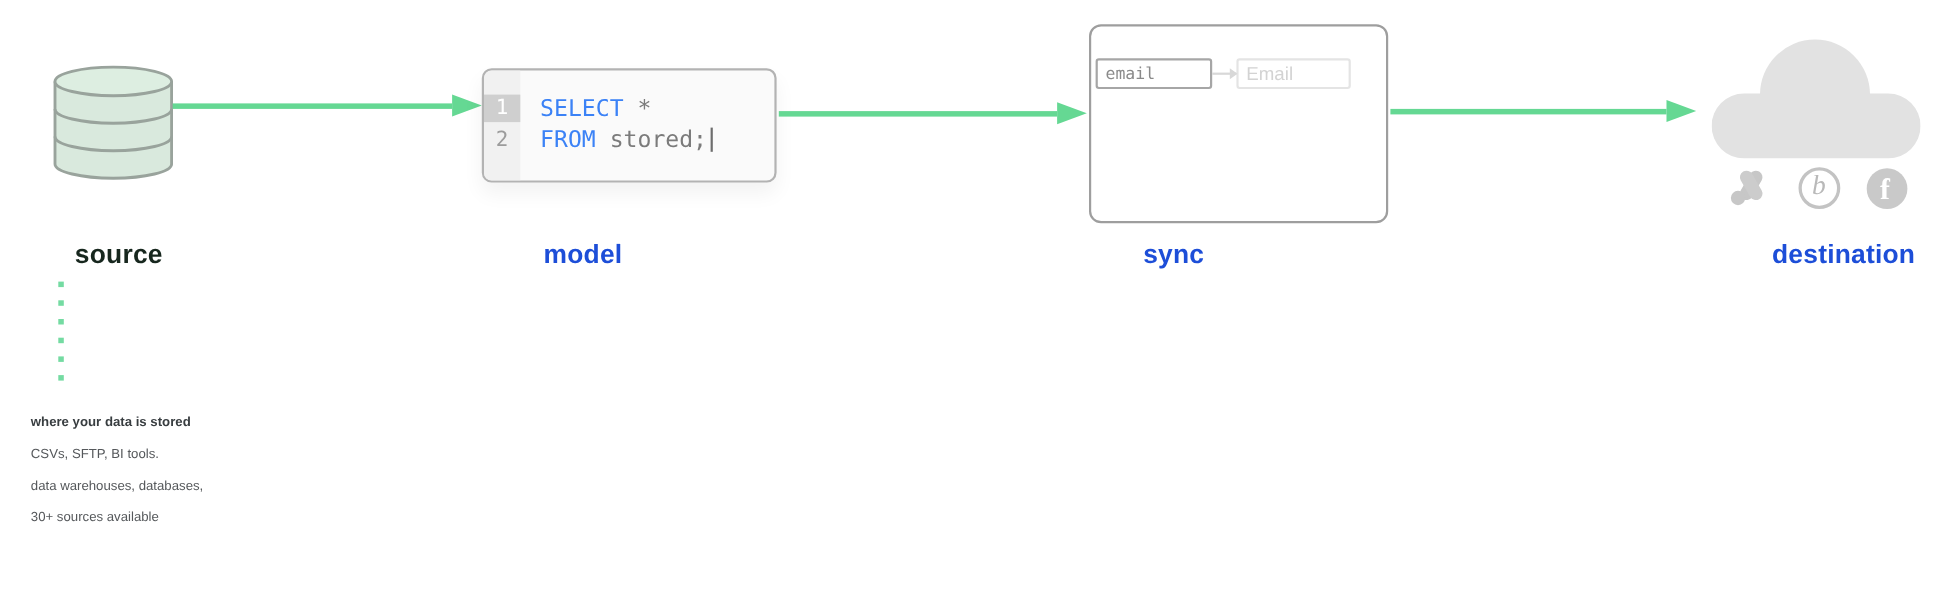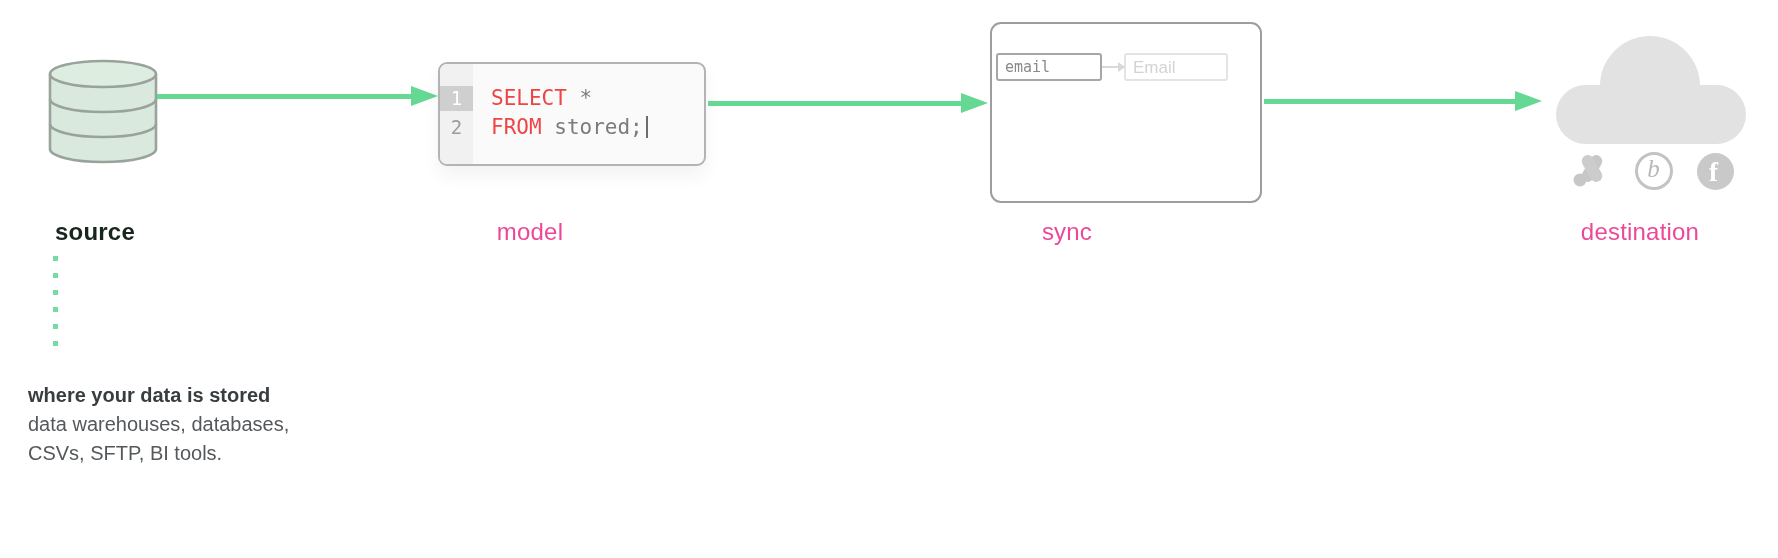--- a/index.html
+++ b/index.html
@@ -5,21 +5,21 @@
   * { margin:0; padding:0; box-sizing:border-box; }
   html,body { background:#ffffff; }
   .canvas {
     position:relative; width:1778px; height:558px; background:#ffffff;
     font-family:"Liberation Sans", sans-serif; overflow:hidden;
   }
 
   
   .stage-label {
     position:absolute; top:218px; transform:translateX(-50%);
-    font-size:24px; color:#ec4899; letter-spacing:.2px; white-space:nowrap;
+    font-size:24px; color:#1d4ed8; letter-spacing:.2px; white-space:nowrap;font-weight:bold;
   }
   .stage-label.active { color:#17271e; font-weight:600; }
 
   
   .garrow { position:absolute; display:flex; align-items:center; height:22px; }
   .garrow .shaft { flex:1; height:5px; background:#65d893; }
   .garrow .head {
     width:0; height:0; border-top:10px solid transparent;
     border-bottom:10px solid transparent; border-left:27px solid #65d893;
   }
@@ -37,21 +37,21 @@
   .editor .ln {
     position:absolute; left:0; width:33px; height:25px; text-align:center;
     font-family:"DejaVu Sans Mono", monospace; font-size:19px; line-height:25px; color:#9c9c9c;
   }
   .editor .ln.hl { background:#cfcfcf; color:#ffffff; }
   .editor .code-line {
     position:absolute; left:51px; height:25px; line-height:25px;
     font-family:"DejaVu Sans Mono", monospace; font-size:21px; white-space:pre;
   }
   .row1 { top:22px; } .row2 { top:51px; }
-  .kw { color:#ef4444; }
+  .kw { color:#3b82f6; }
   .code-strong { color:#7b7b7b; }
   .cursor { display:inline-block; width:2px; height:22px; background:#6d6d6d; vertical-align:-4px; margin-left:3px; }
 
   
   .sync-card {
     position:absolute; left:990px; top:22px; width:272px; height:181px;
     background:#ffffff; border:2px solid #9e9e9e; border-radius:11px;
     display:flex; flex-direction:column; justify-content:flex-start;
     padding:29px 0 0 4px; gap:20px;
   }
@@ -90,21 +90,21 @@
   .fb-circle span {
     position:absolute; left:12px; top:4px; color:#ffffff;
     font-size:27px; font-weight:bold; font-family:"Liberation Serif", serif;
   }
 
   
   .dots { position:absolute; left:53px; top:256px; display:flex; flex-direction:column; gap:12px; }
   .dots span { width:5px; height:5px; background:#74dba2; display:block; }
 
   
-  .details { position:absolute; left:28px; top:381px; font-size:20px; line-height:29px; color:#55585b; }
+  .details { position:absolute; left:28px; top:369px; font-size:12px; line-height:29px; color:#55585b; }
   .details .heading { font-weight:bold; color:#383d40; }
 </style>
 </head>
 <body>
 
 <div class="canvas">
 
   <div class="db-wrap">
     <svg width="110" height="108" viewBox="0 0 110 108">
       <path d="M2 16 V91 a53 13 0 0 0 106 0 V16" fill="#d9e9dd" stroke="#99a39c" stroke-width="2.6"></path>
@@ -160,33 +160,34 @@
           <circle cx="8" cy="30" r="6.5"></circle>
         </g>
       </svg>
     </span>
     <span class="braze-circle">b</span>
     <span class="fb-circle">
         <span>f</span>
       </span>
   </div>
 
-  <div class="stage-label active" style="left:95px;">source</div>
+  <div class="stage-label active" style="left:108px;">source</div>
   <div class="stage-label" style="left:530px;">model</div>
   <div class="stage-label" style="left:1067px;">sync</div>
-  <div class="stage-label" style="left:1640px;">destination</div>
+  <div class="stage-label" style="left:1676px;">destination</div>
 
   <div class="dots">
     <span></span>
       <span></span>
       <span></span>
       <span></span>
       <span></span>
       <span></span>
   </div>
 
   <div class="details">
     <div class="heading">where your data is stored</div>
+    <div>CSVs, SFTP, BI tools.</div>
     <div>data warehouses, databases,</div>
-    <div>CSVs, SFTP, BI tools.</div>
+    <div>30+ sources available</div>
   </div>
 
 </div>
 
 </body></html>

